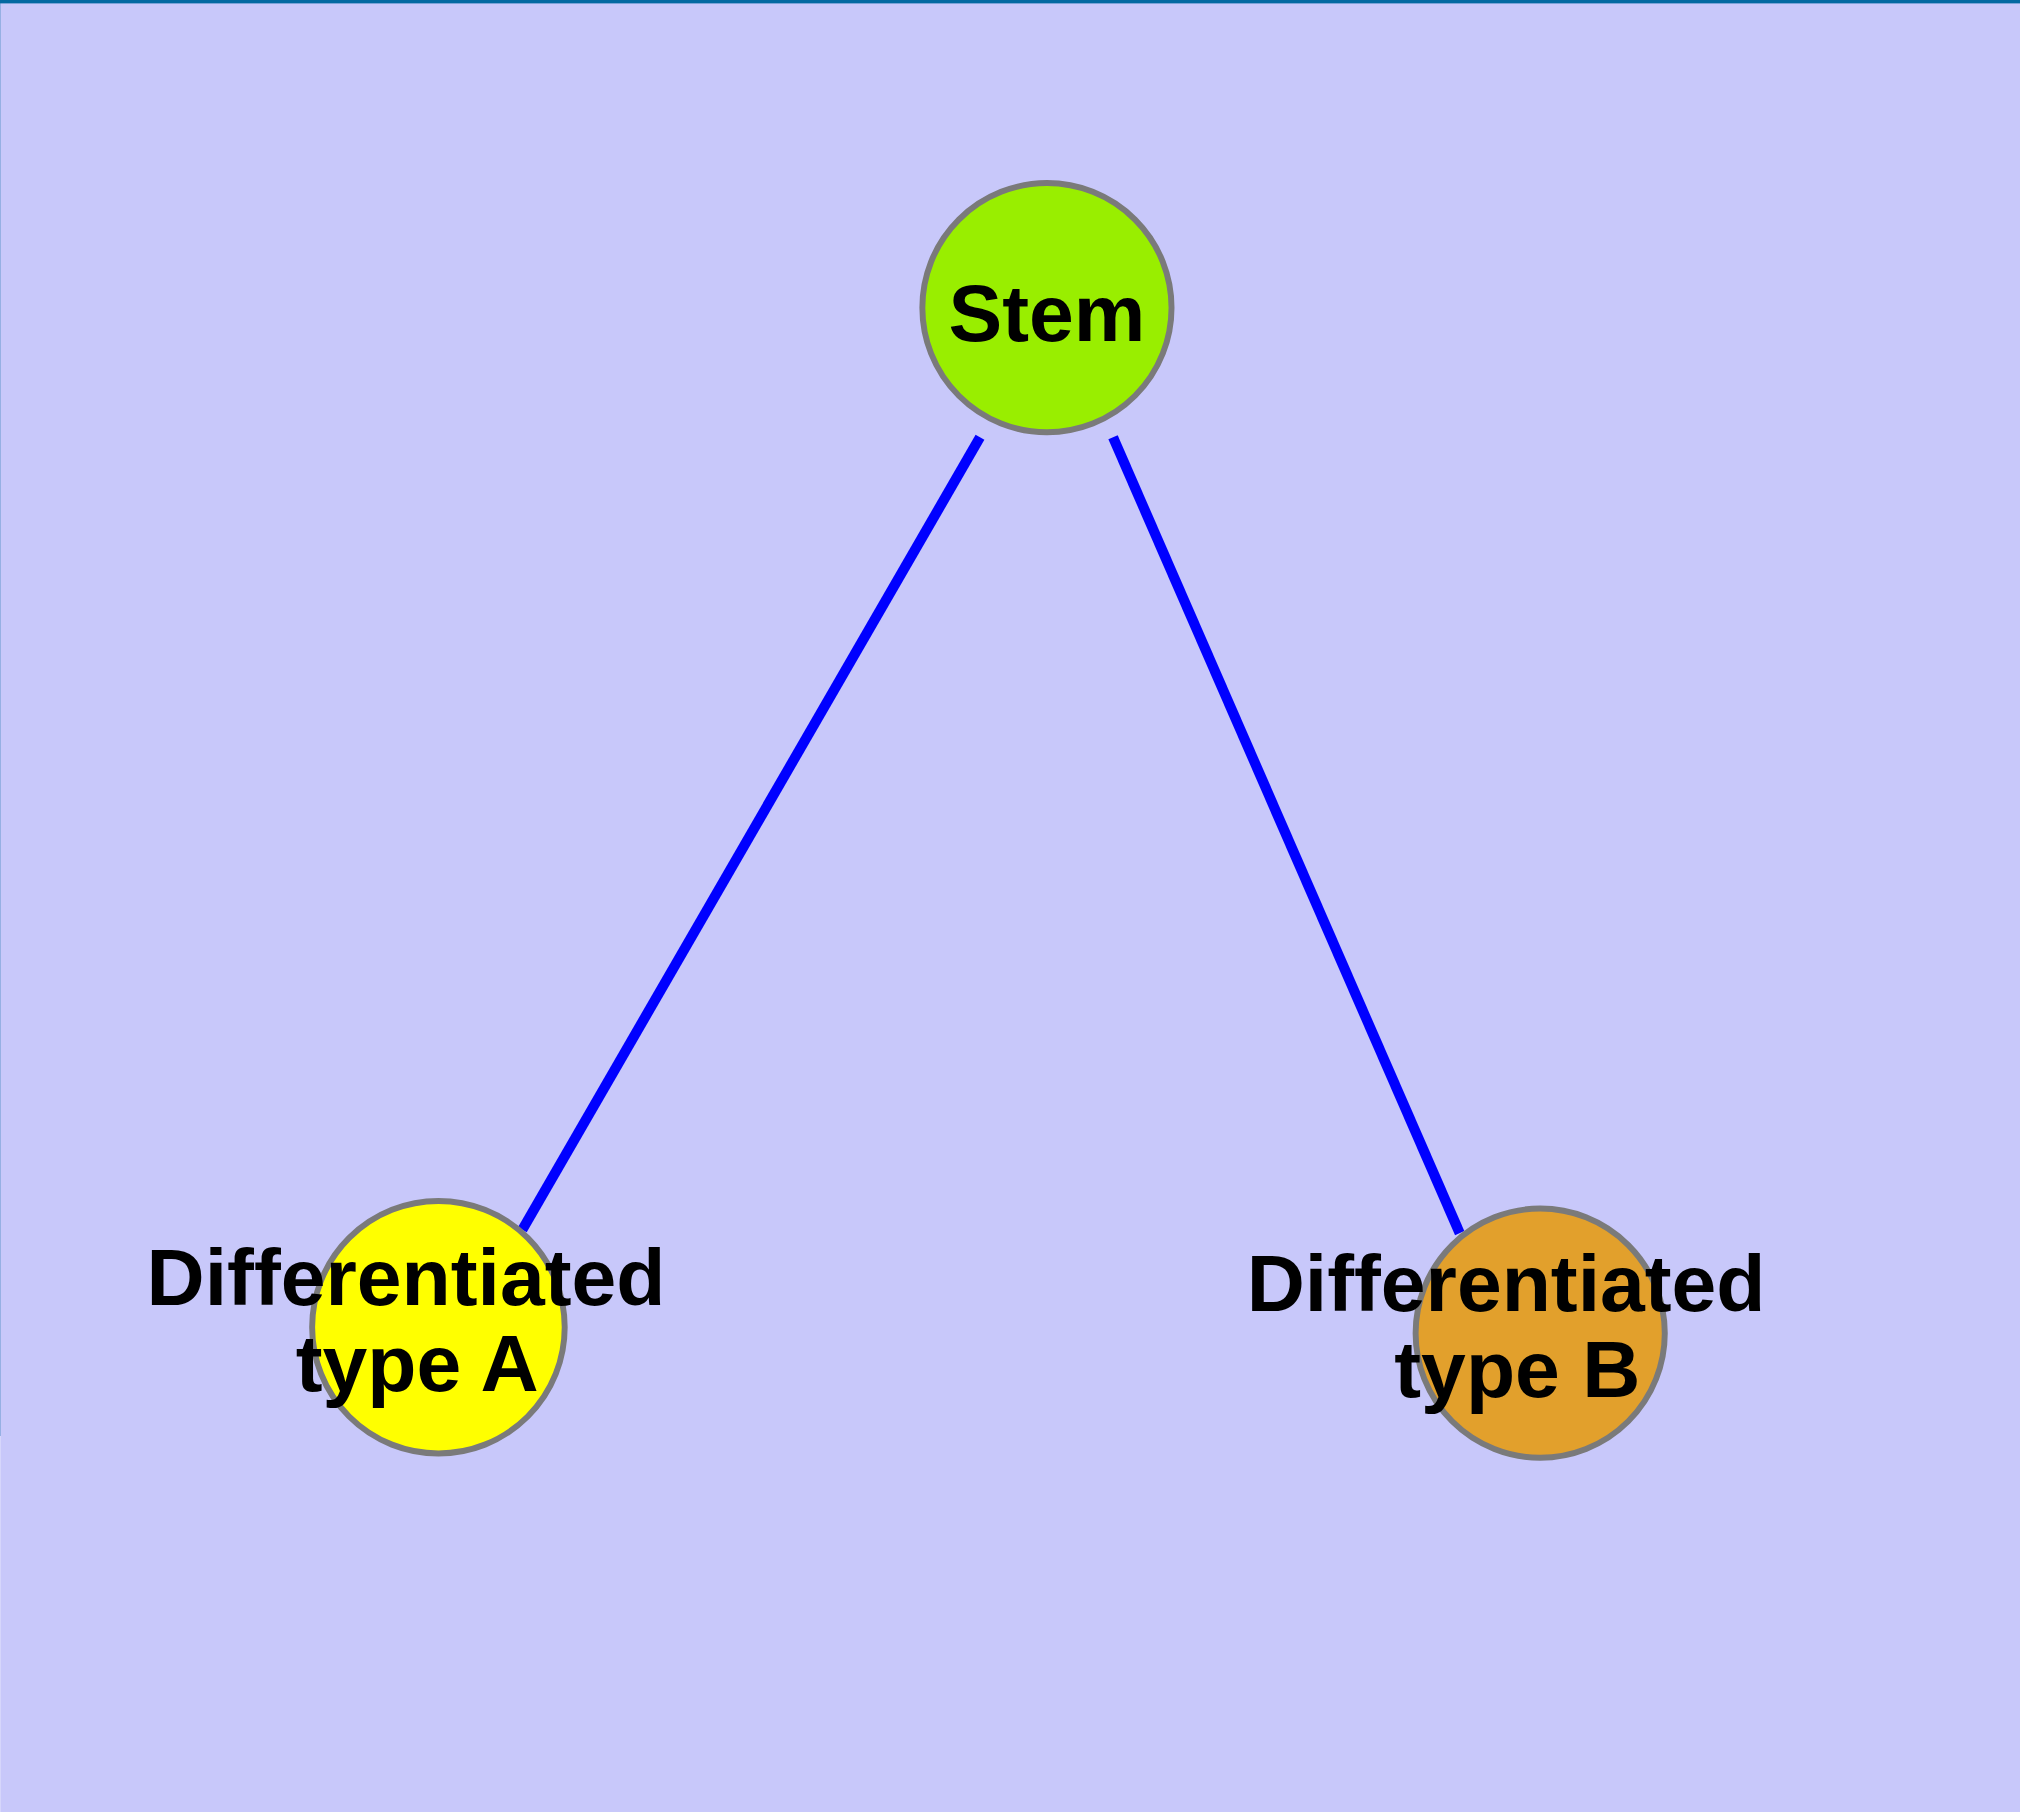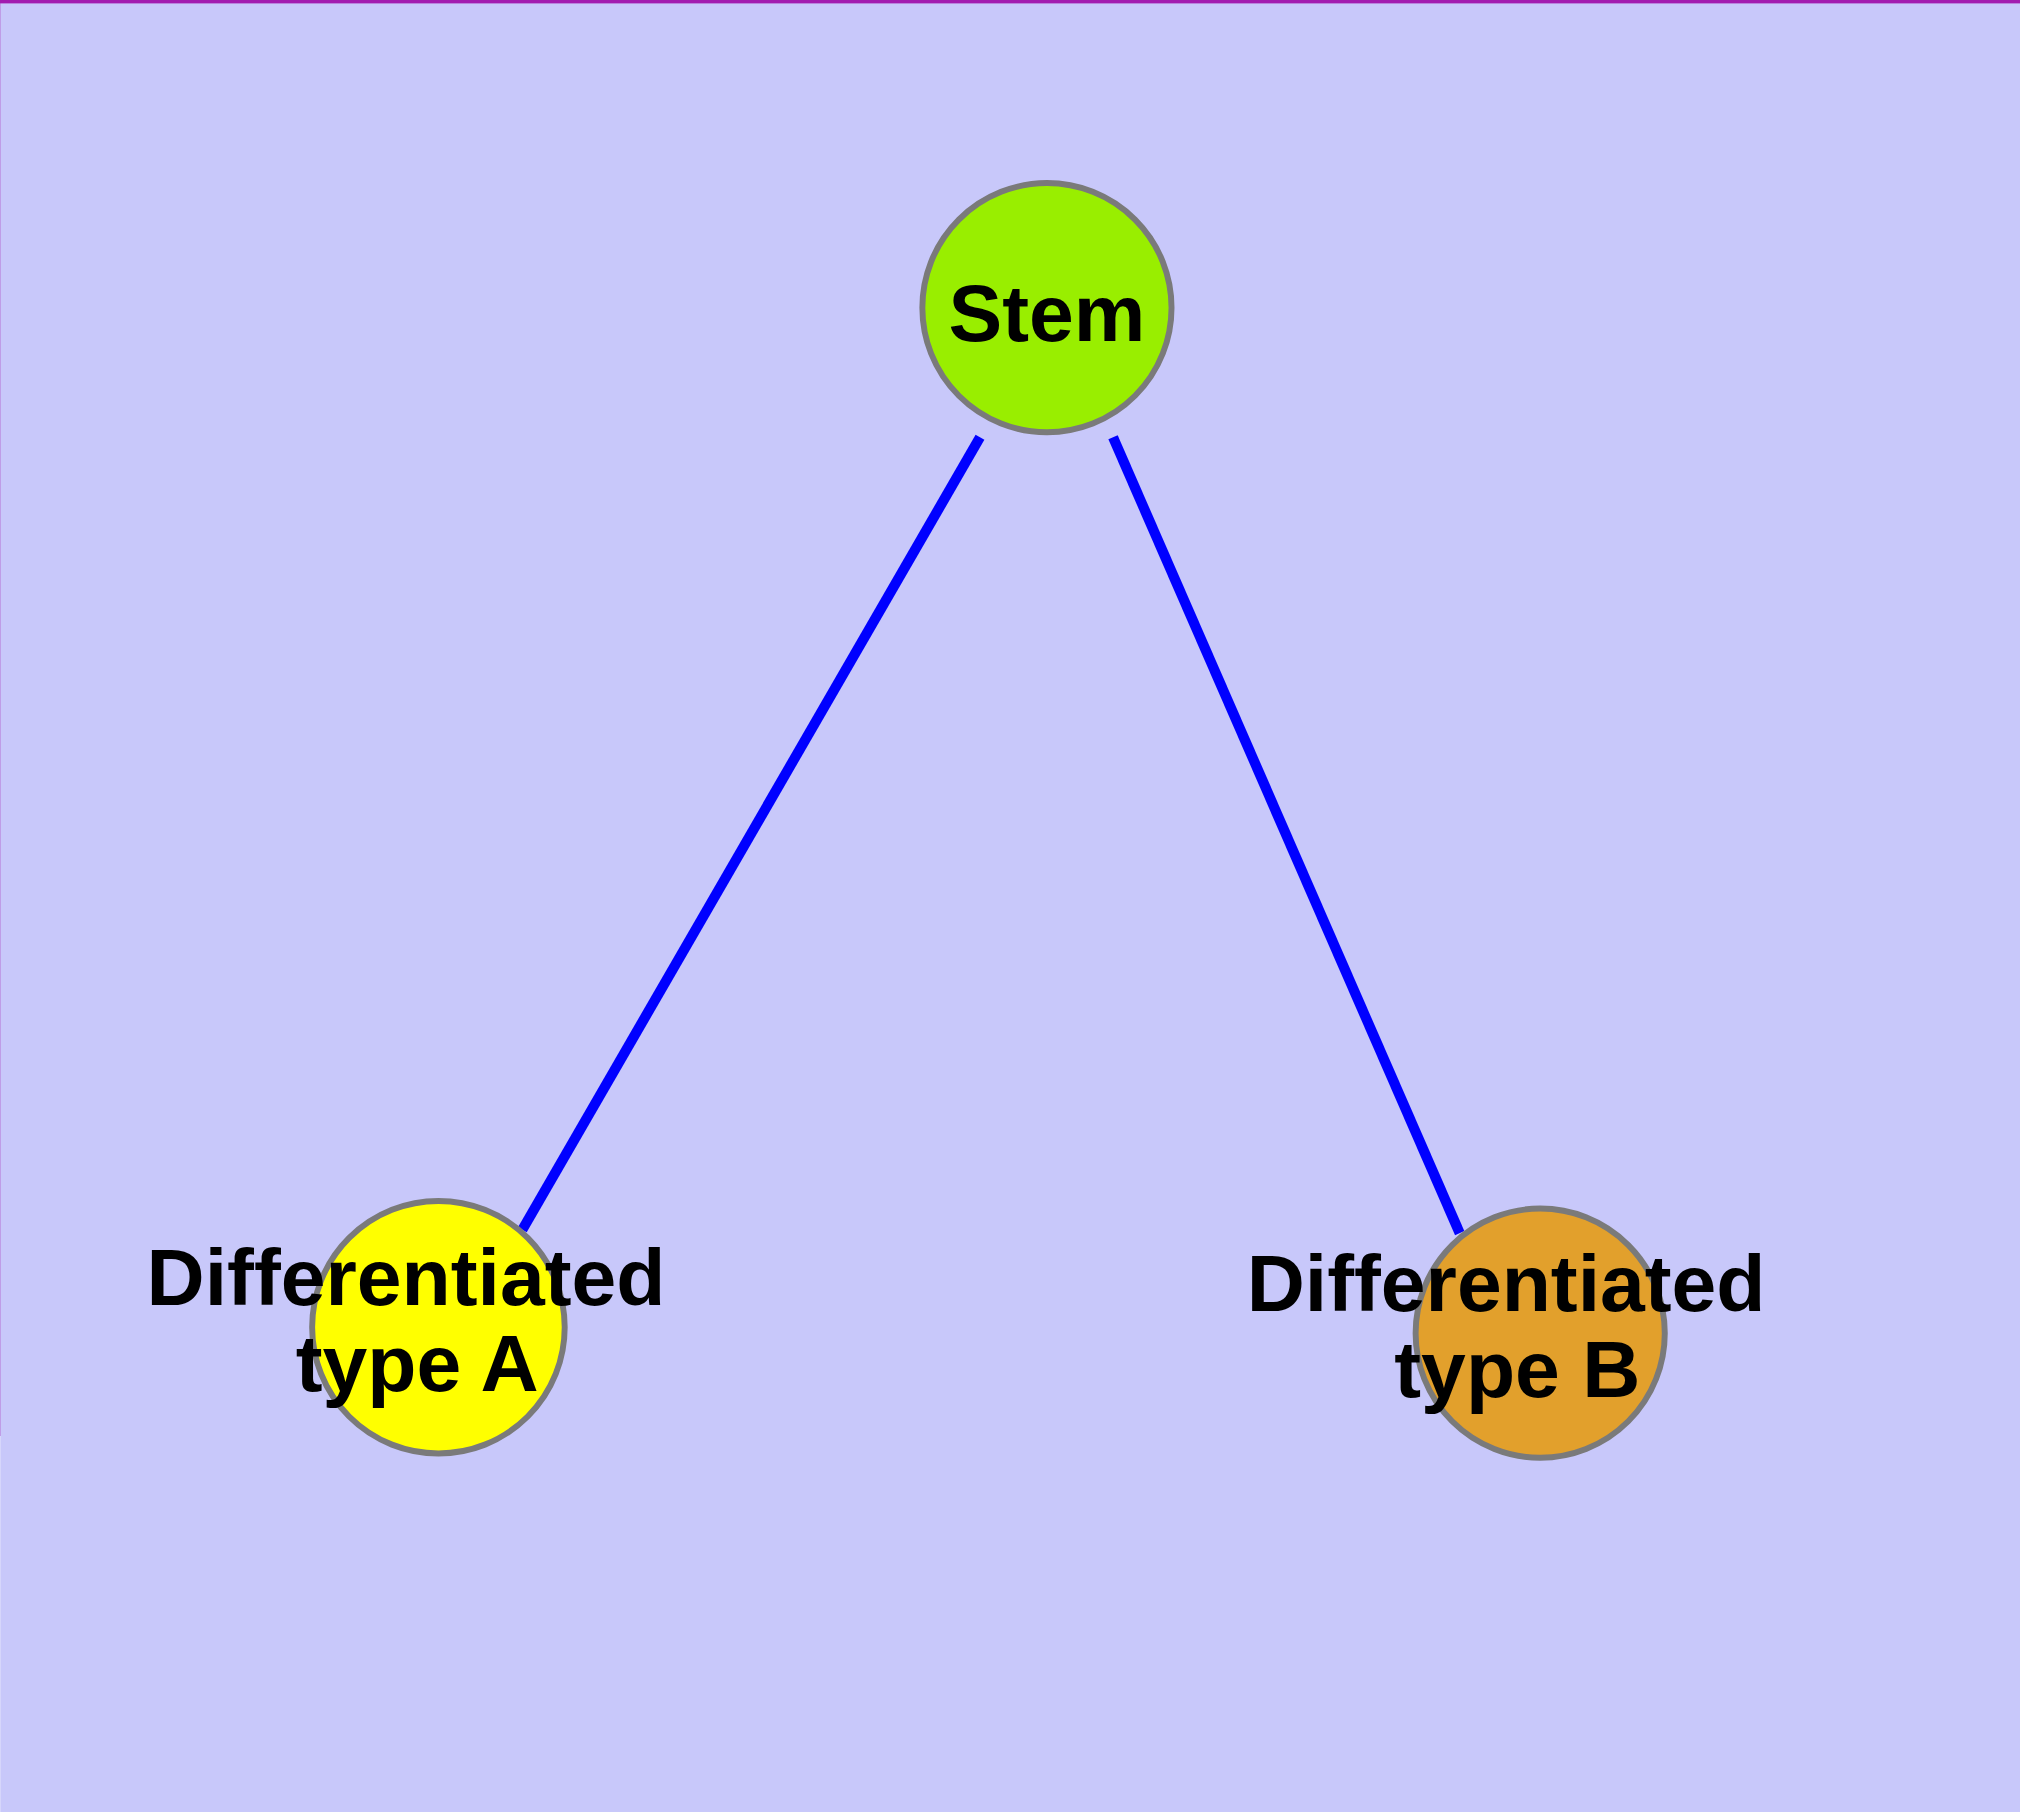--- a/index.html
+++ b/index.html
@@ -10,21 +10,21 @@
   body {
     width: 2021px;
     height: 1812px;
     overflow: hidden;
     font-family: "Liberation Sans", sans-serif;
   }
   #graph-canvas {
     position: relative;
     width: 2021px;
     height: 1436px;
-    background: #a21caf;
+    background: #0369a1;
   }
   #graph-svg {
     display: block;
     width: 2021px;
     height: 1812px;
   }
   .node-circle {
     stroke: #7a7a7a;
     stroke-width: 7;
   }

